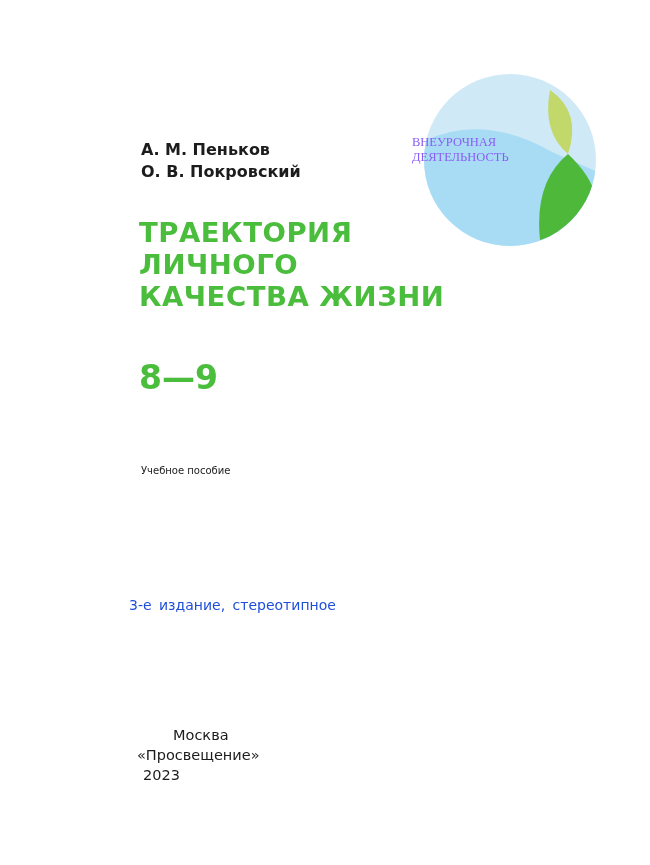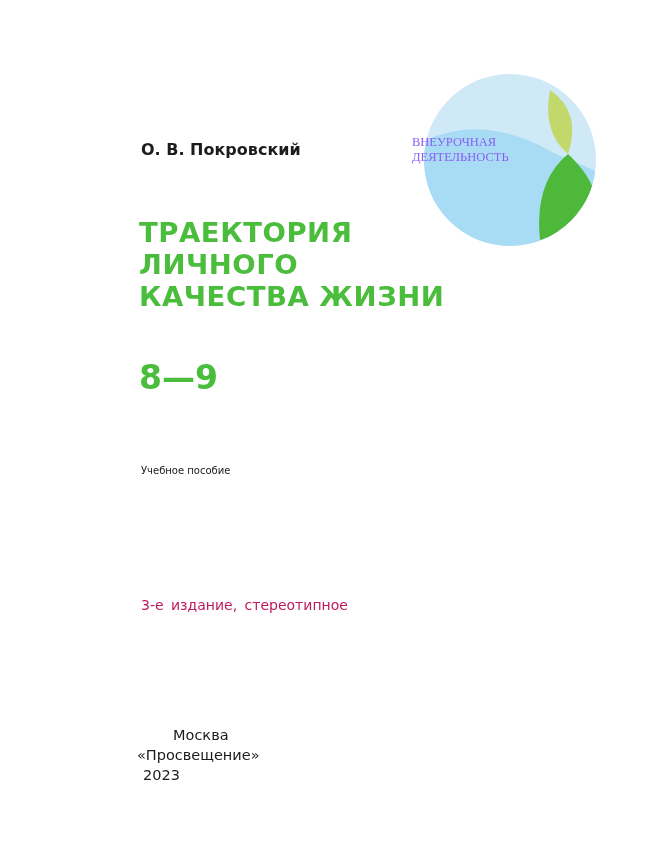--- a/index.html
+++ b/index.html
@@ -32,22 +32,22 @@
       font-family: "DejaVu Sans", sans-serif;
       display: flex; align-items: baseline;
     }
     .grades .nums { font-size: 33px; }
     .grades .label { font-size: 23px; margin-left: 6px; }
     .subtitle {
       position: absolute; left: 141px; top: 465px;
       font-size: 10px; color: #1c1c1c;
     }
     .edition {
-      position: absolute; left: 141px; top: 597px;
-      font-size: 14px; color: #be185d;
+      position: absolute; left: 129px; top: 597px;
+      font-size: 14px; color: #1d4ed8;
       word-spacing: 3px;
     }
     .publisher {
       position: absolute; left: 137px; top: 725px;
       font-size: 14.5px; line-height: 20px; color: #1c1c1c;
     }
     .publisher div:first-child { padding-left: 5px; text-align: center; }
     .publisher div:last-child { padding-left: 6px; }
     .badge {
       position: absolute; left: 422px; top: 72px;
@@ -74,20 +74,21 @@
     <path d="M128 18 Q160 40 146 82 Q120 60 128 18 Z" fill="#c3d86a"></path>
     <path d="M146 82 Q176 110 176 140 Q150 160 118 168 Q112 110 146 82 Z" fill="#4db83a"></path>
   </g>
 </svg>
 <div class="badge-text">
   <div>ВНЕУРОЧНАЯ</div>
   <div>ДЕЯТЕЛЬНОСТЬ</div>
 </div>
 
 <div class="authors">
+  <div>А. М. Пеньков</div>
   <div>О. В. Покровский</div>
 </div>
 
 <div class="title">
   <div>ТРАЕКТОРИЯ</div>
   <div>ЛИЧНОГО</div>
   <div>КАЧЕСТВА ЖИЗНИ</div>
 </div>
 
 <div class="grades">

